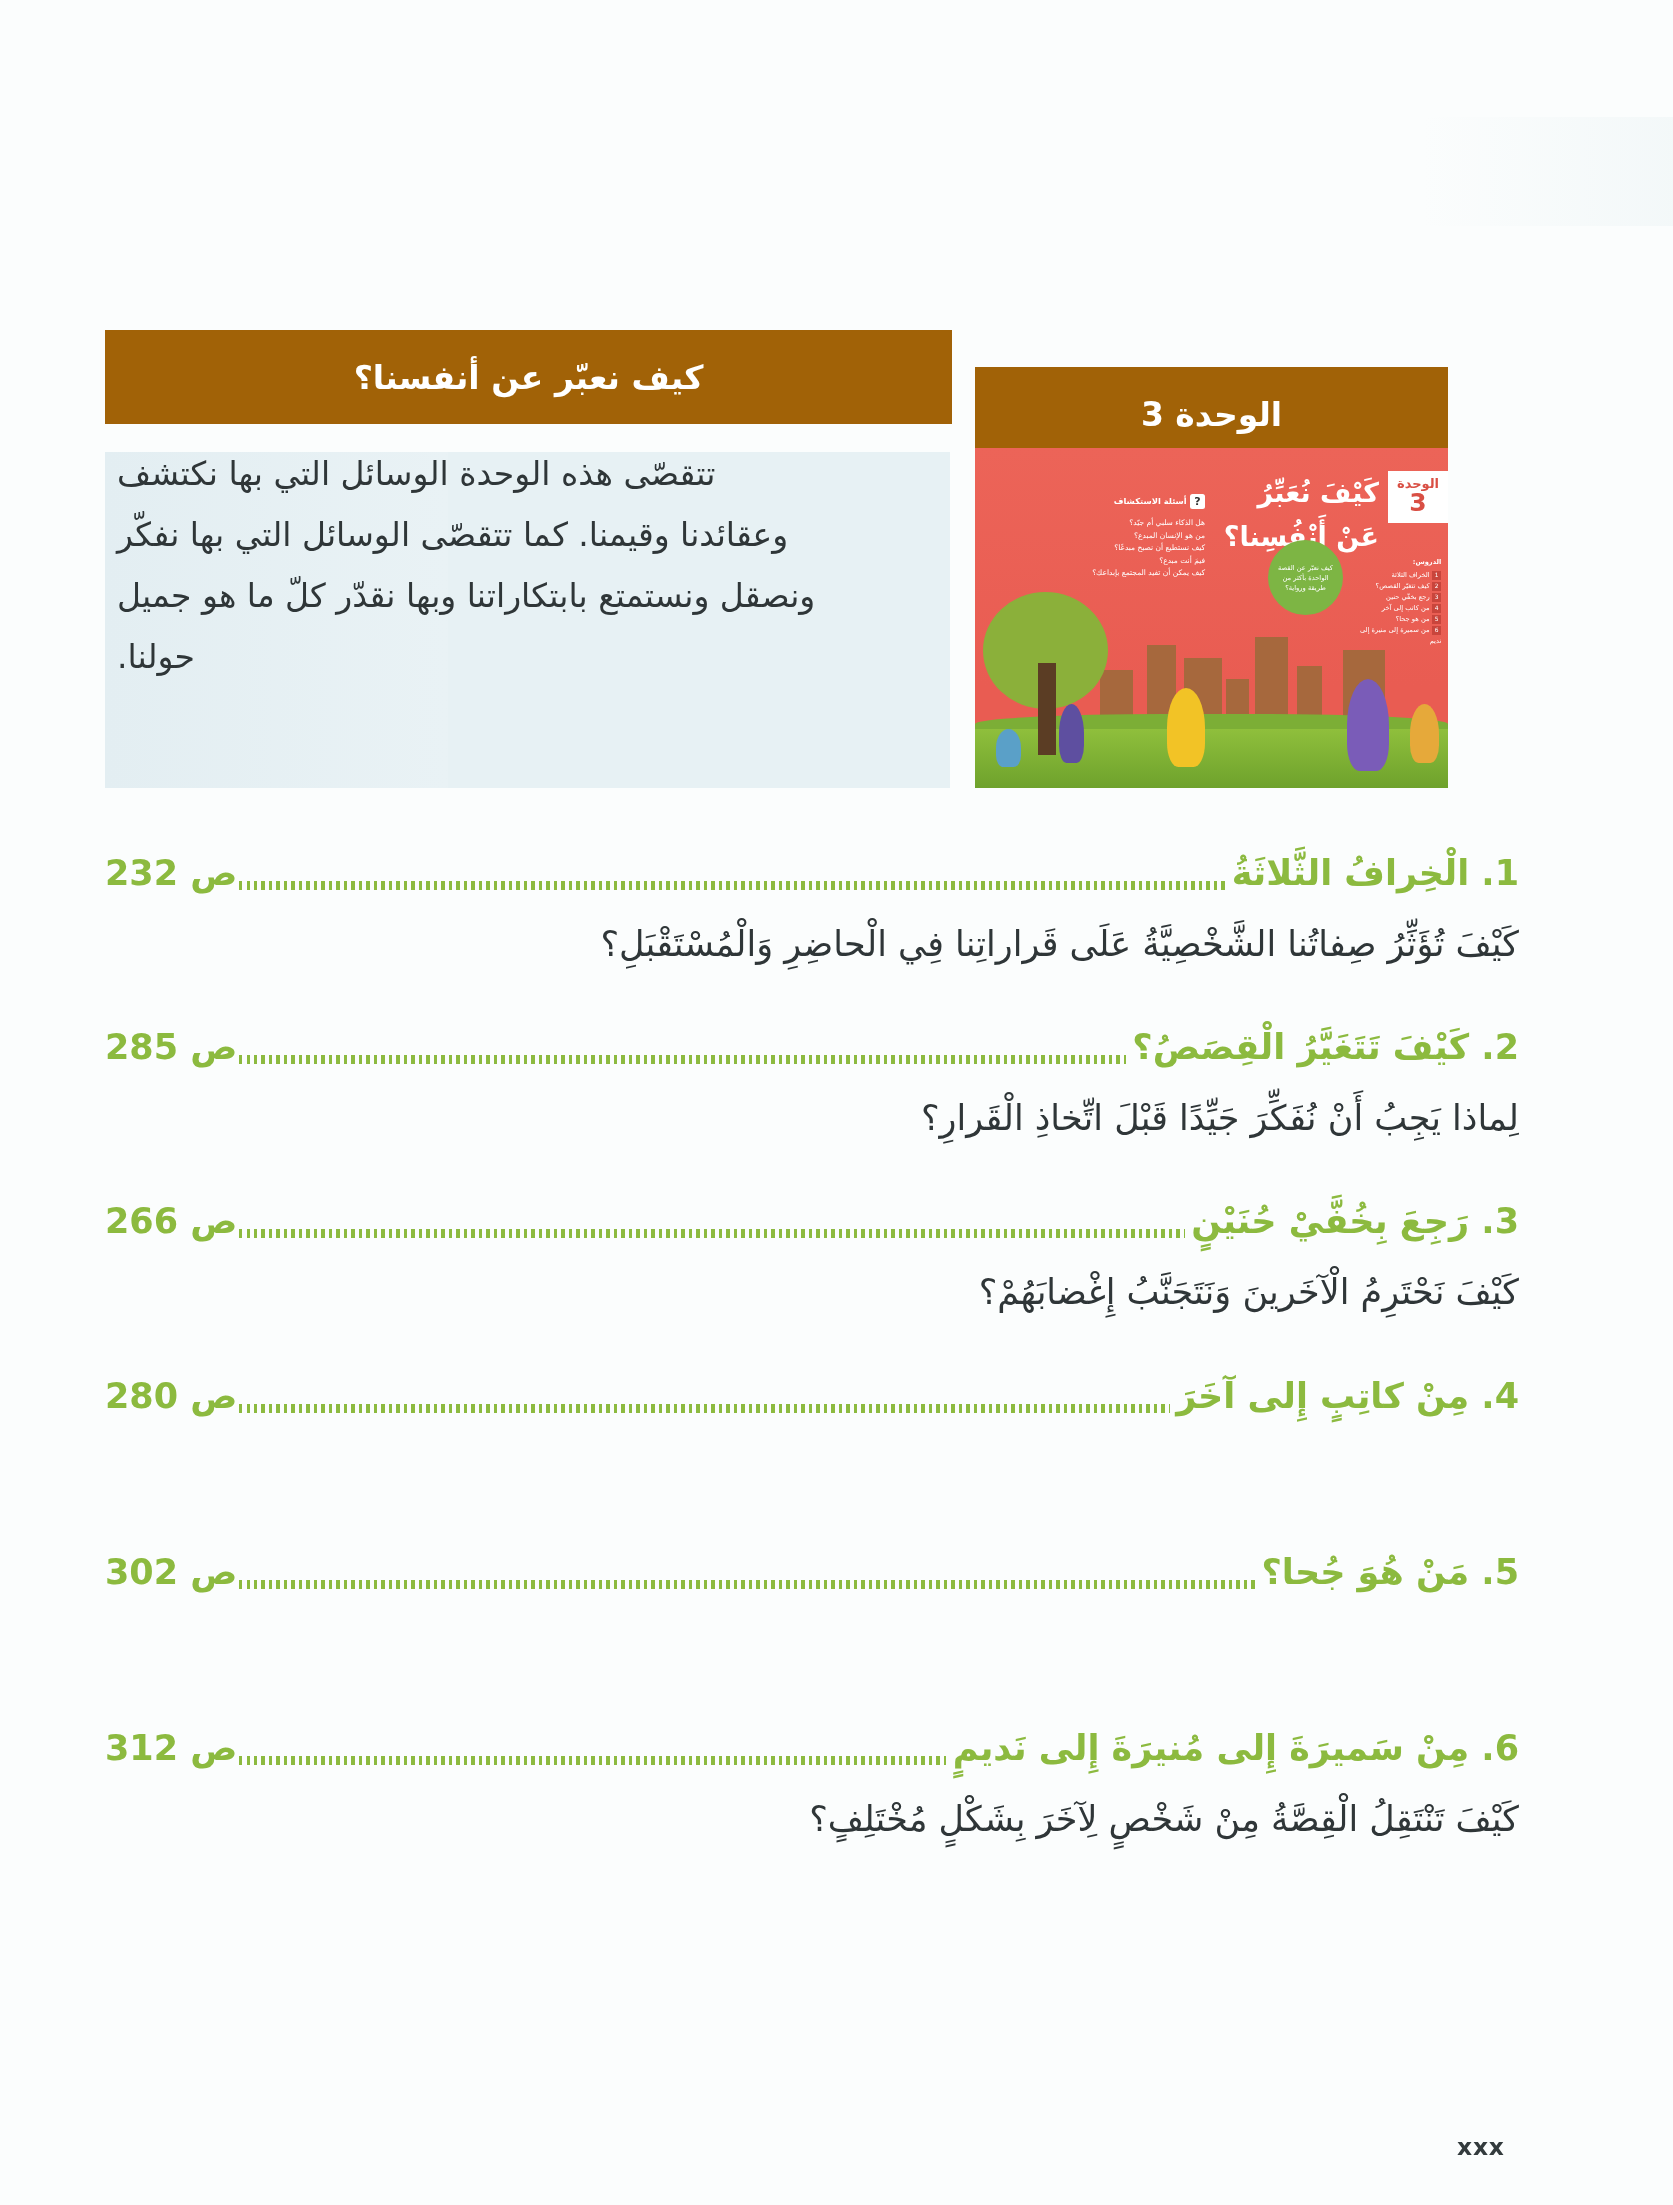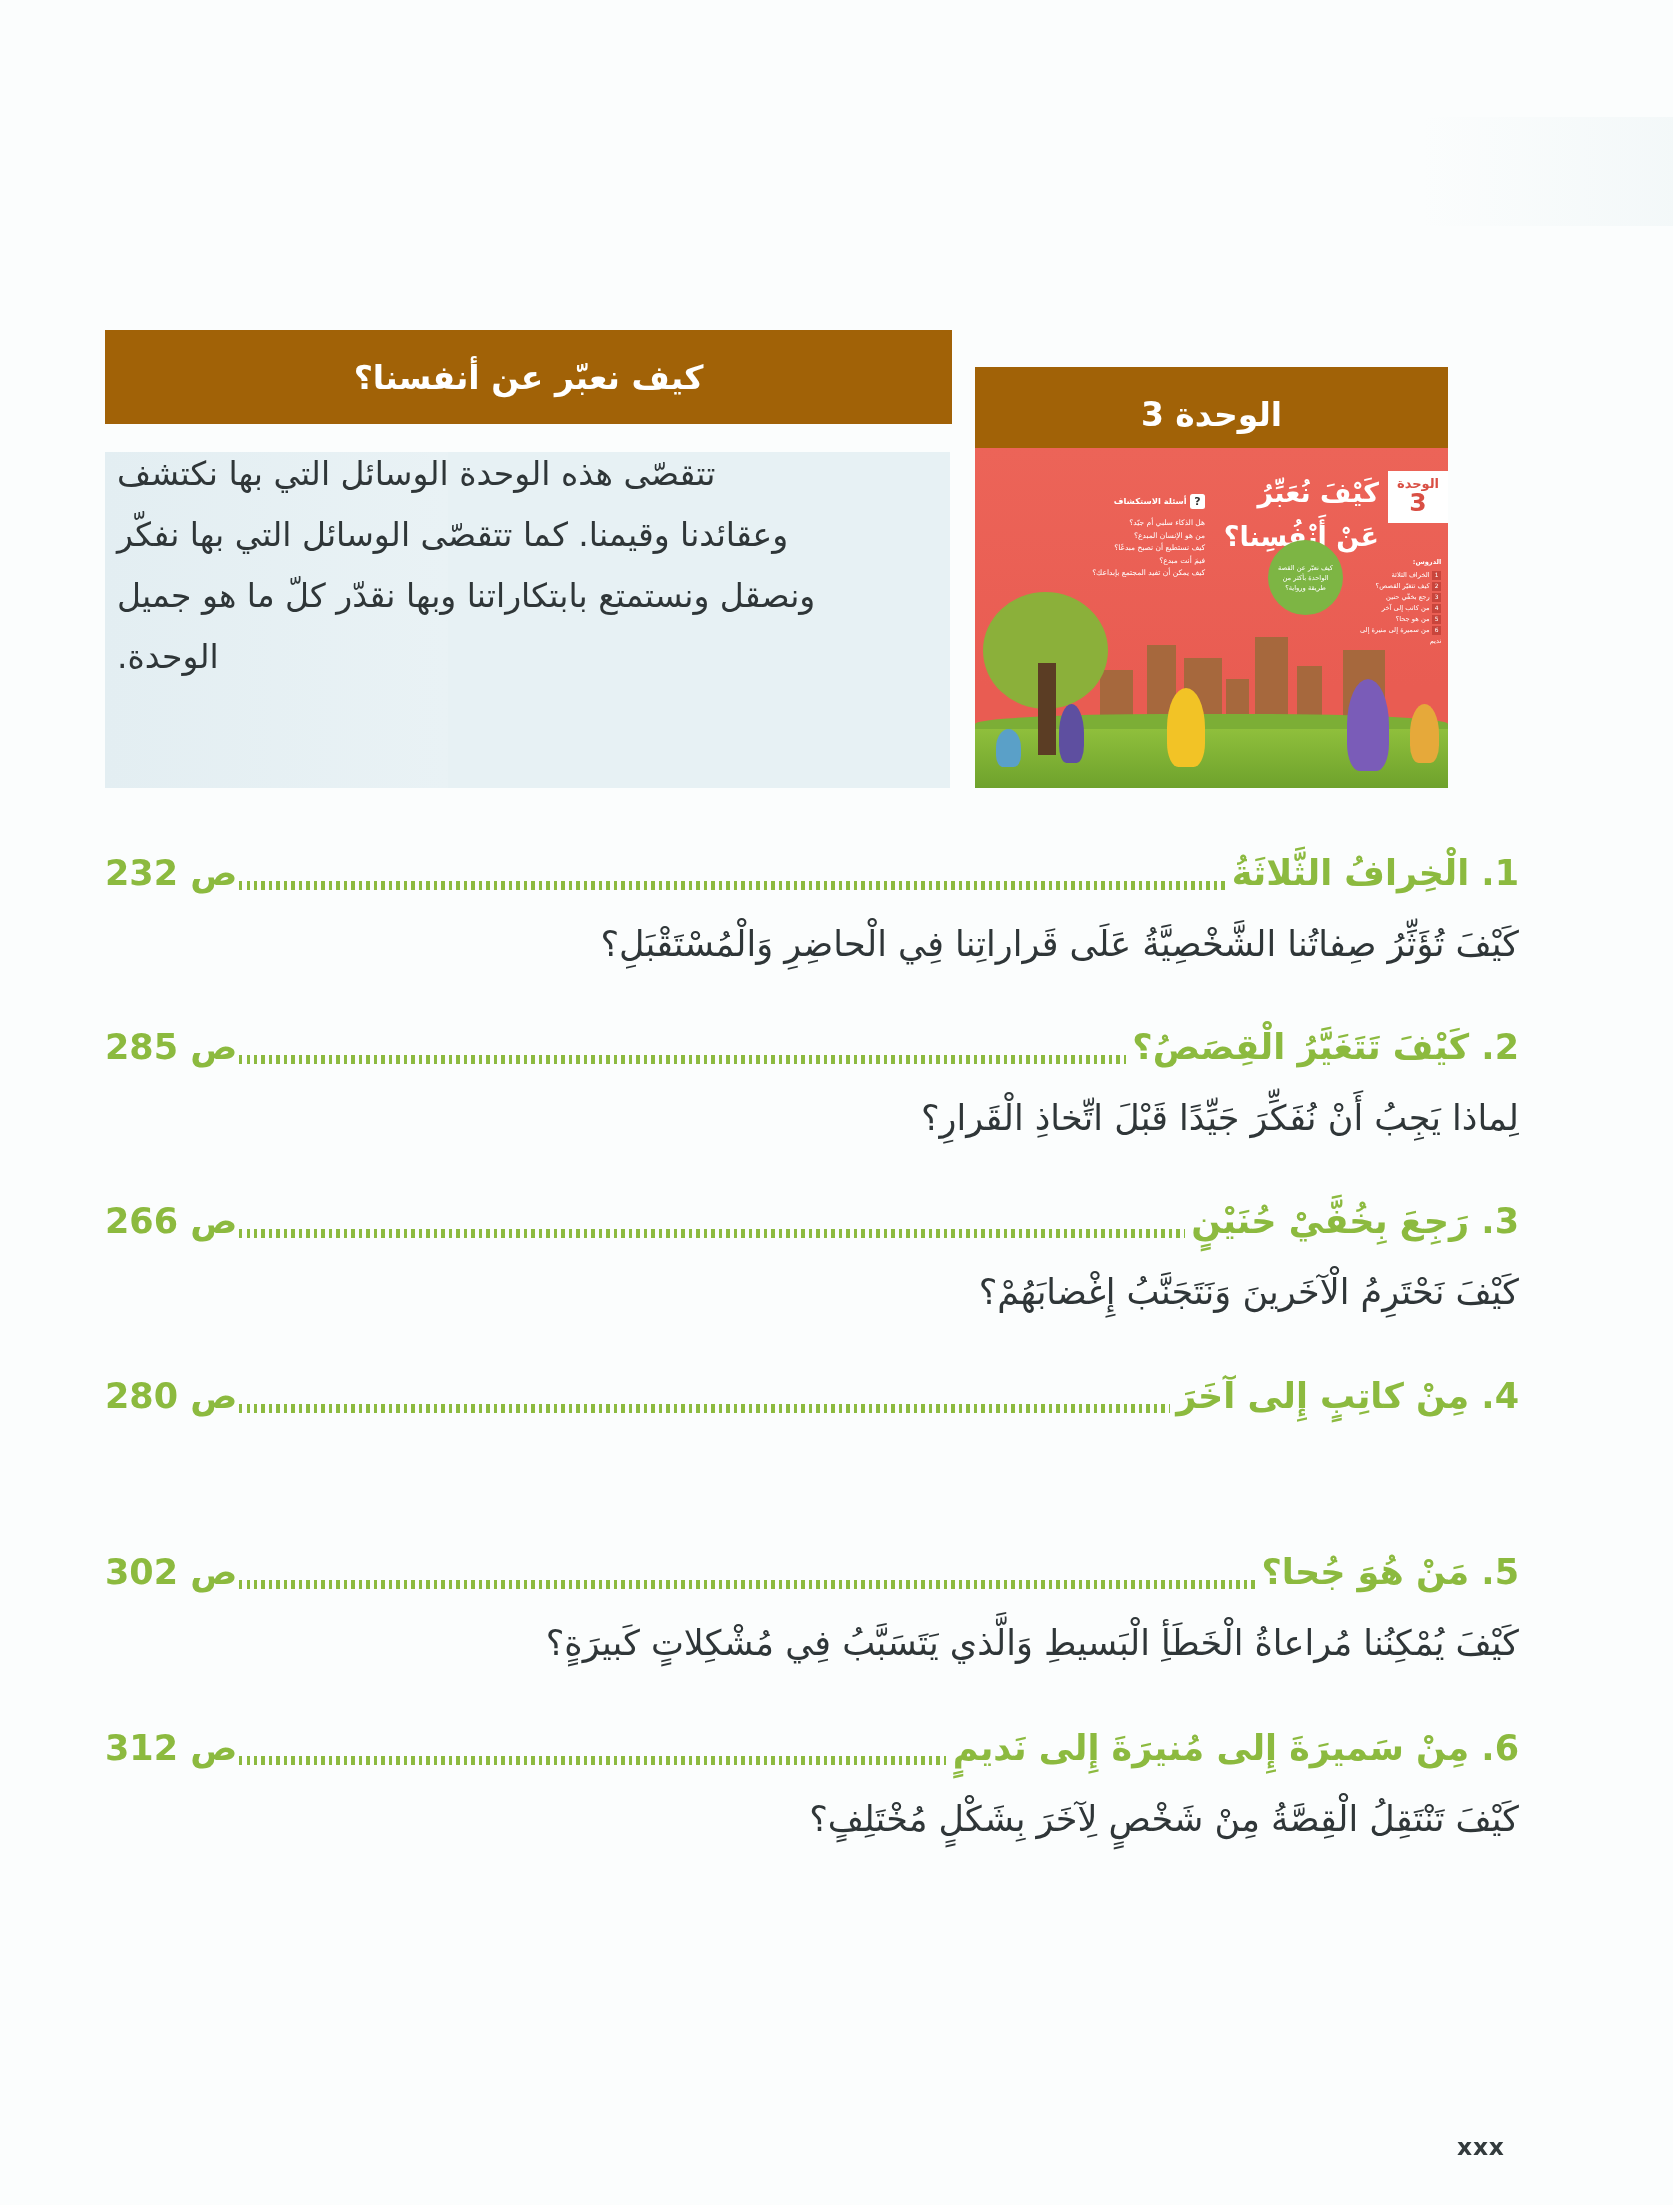--- a/index.html
+++ b/index.html
@@ -109,21 +109,21 @@
 <div class="bar bar-title">
   <span>كيف نعبّر عن أنفسنا؟</span>
 </div>
 
 <div class="desc-bg"></div>
 <div class="desc-bg-fade"></div>
 <div class="desc">
   <div>تتقصّى هذه الوحدة الوسائل التي بها نكتشف</div>
   <div>وعقائدنا وقيمنا. كما تتقصّى الوسائل التي بها نفكّر</div>
   <div>ونصقل ونستمتع بابتكاراتنا وبها نقدّر كلّ ما هو جميل</div>
-  <div>الوحدة.</div>
+  <div>حولنا.</div>
 </div>
 
 <div class="cover">
   <div class="sky"></div>
   <div class="bldg" style="left:125px;width:33px;height:59px;"></div>
   <div class="bldg" style="left:172px;width:29px;height:84px;"></div>
   <div class="bldg" style="left:209px;width:38px;height:71px;"></div>
   <div class="bldg" style="left:251px;width:23.4px;height:50px;"></div>
   <div class="bldg" style="left:280px;width:33px;height:92px;"></div>
   <div class="bldg" style="left:322px;width:25px;height:63px;"></div>
@@ -205,21 +205,20 @@
     <span class="lesson-page">ص 280</span>
   </div>
 </div>
 
 <div class="lesson" style="top:1552px;">
   <div class="lesson-head">
     <span class="lesson-title">5. مَنْ هُوَ جُحا؟</span>
     <span class="dots"></span>
     <span class="lesson-page">ص 302</span>
   </div>
-  <div class="lesson-q">كَيْفَ يُمْكِنُنا مُراعاةُ الْخَطَأِ الْبَسيطِ وَالَّذي يَتَسَبَّبُ فِي مُشْكِلاتٍ كَبيرَةٍ؟</div>
 </div>
 
 <div class="lesson" style="top:1728px;">
   <div class="lesson-head">
     <span class="lesson-title">6. مِنْ سَميرَةَ إِلى مُنيرَةَ إِلى نَديمٍ</span>
     <span class="dots"></span>
     <span class="lesson-page">ص 312</span>
   </div>
   <div class="lesson-q">كَيْفَ تَنْتَقِلُ الْقِصَّةُ مِنْ شَخْصٍ لِآخَرَ بِشَكْلٍ مُخْتَلِفٍ؟</div>
 </div>

